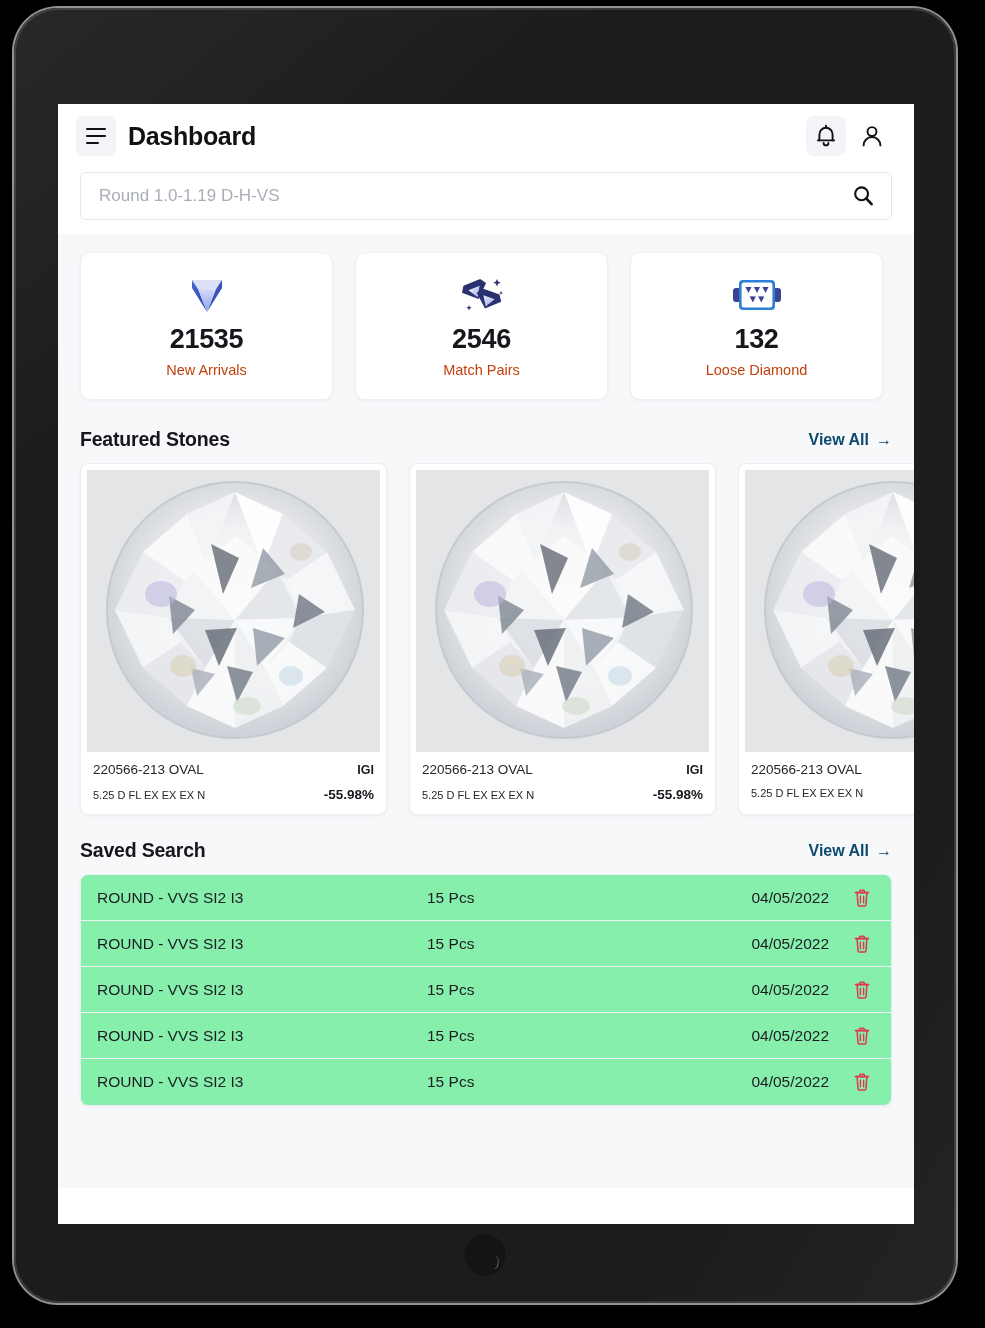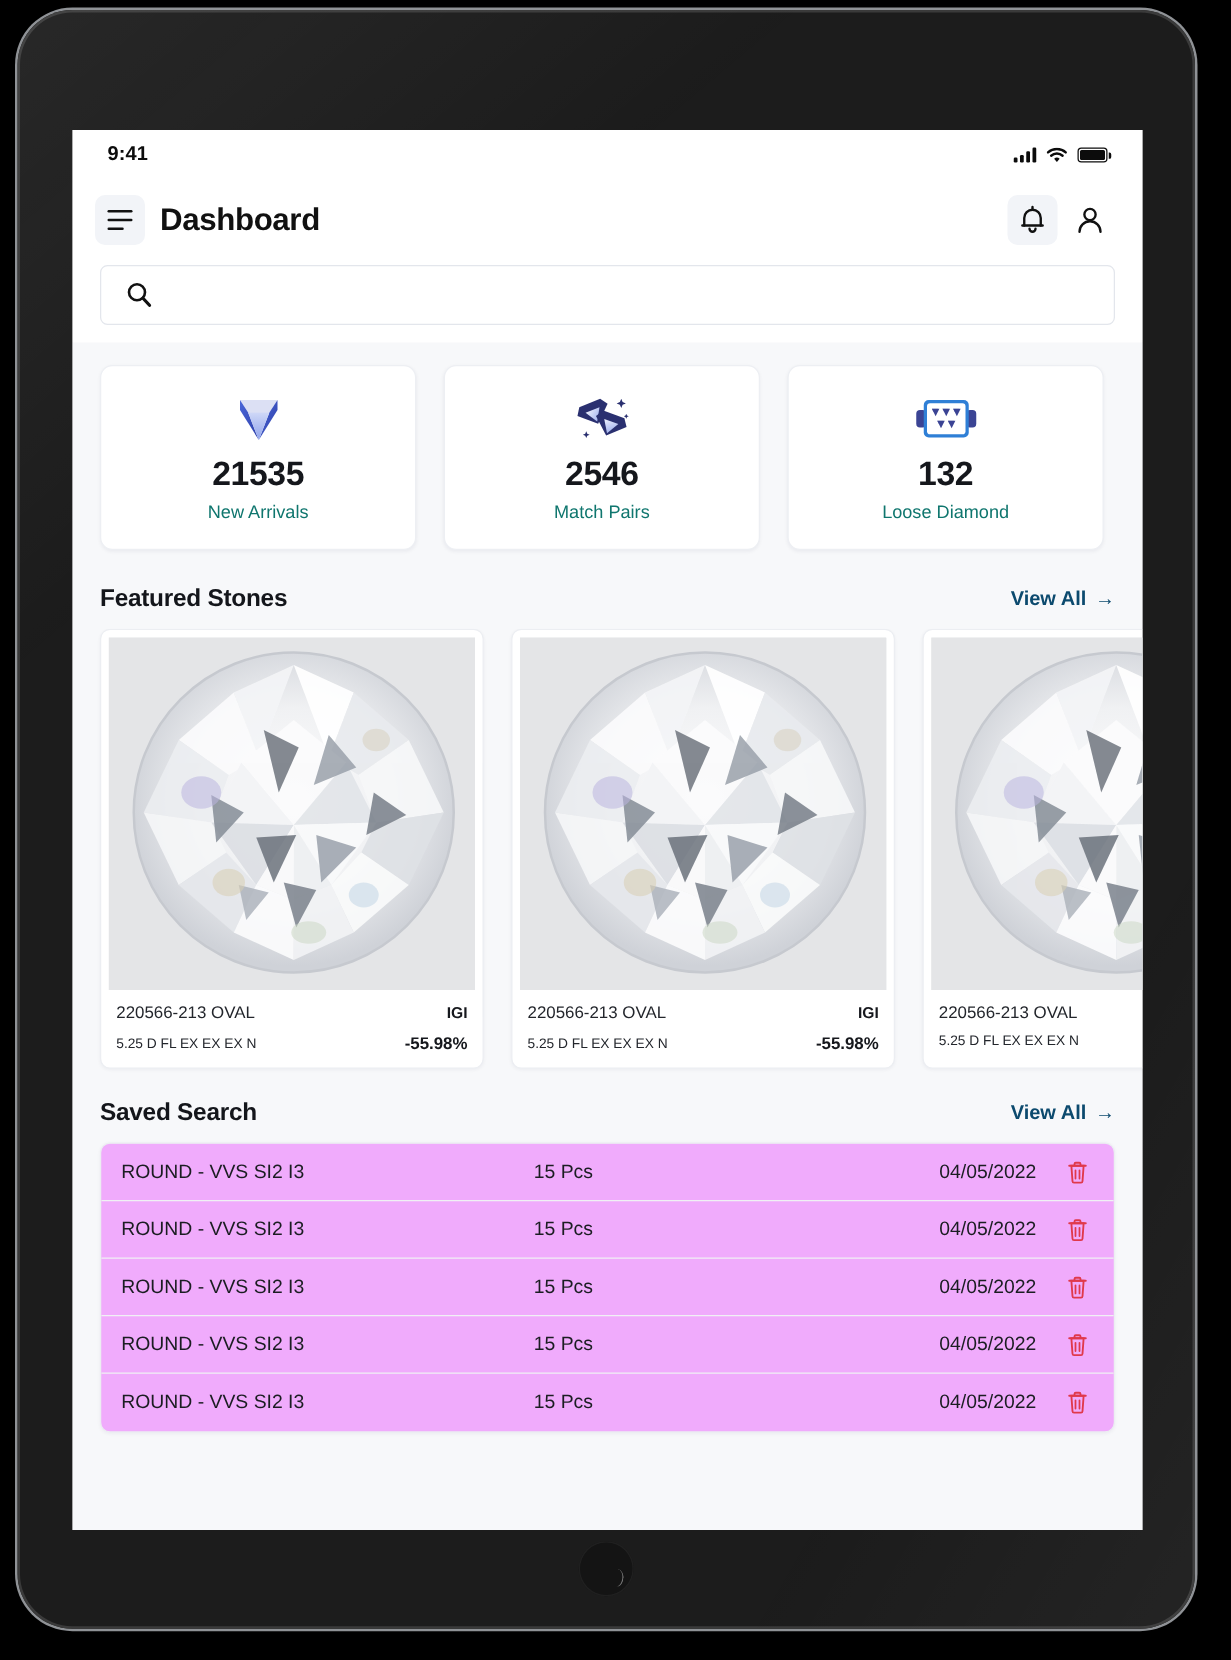--- a/index.html
+++ b/index.html
@@ -144,21 +144,21 @@
     height: 148px;
     background: #fff;
     border: 1px solid #edeff3;
     border-radius: 10px;
     box-shadow: 0 1px 3px rgba(20,28,60,0.05);
     display: flex; flex-direction: column; align-items: center; justify-content: center;
     gap: 2px;
   }
   .stat-icon { height: 42px; display:flex; align-items:center; justify-content:center; margin-bottom: 6px; }
   .stat-value { font-size: 27px; font-weight: 700; color: #15171c; letter-spacing: -.3px; }
-  .stat-label { font-size: 14.5px; color: #0f766e; margin-top: 5px; }
+  .stat-label { font-size: 14.5px; color: #c2410c; margin-top: 5px; }
 
   
   .section-head {
     display: flex; align-items: center; justify-content: space-between;
     padding: 14px 22px 12px 22px;
   }
   .section-title { font-size: 19.5px; font-weight: 700; color: #14161b; letter-spacing: -.2px; }
   .view-all {
     font-size: 16px; font-weight: 600; color: #0c4a6e;
     display: inline-flex; align-items: center; gap: 7px; text-decoration: none;
@@ -187,21 +187,21 @@
   .stone-line { display: flex; align-items: center; justify-content: space-between; }
   .stone-line + .stone-line { margin-top: 10px; }
   .stone-id { font-size: 13.5px; color: #23262c; }
   .stone-lab { font-size: 12.5px; font-weight: 700; color: #16181d; }
   .stone-spec { font-size: 11px; color: #23262c; }
   .stone-disc { font-size: 13.5px; font-weight: 700; color: #16181d; }
 
   
   .saved-list {
     margin: 0 22px;
-    background: #f0abfc;
+    background: #86efac;
     border: 1px solid #eceef2;
     border-radius: 8px;
     box-shadow: 0 1px 3px rgba(20,28,60,0.05);
     overflow: hidden;
   }
   .saved-row {
     display: flex; align-items: center;
     height: 46px;
     padding: 0 18px 0 16px;
     border-bottom: 1px solid #f0f1f4;
@@ -216,41 +216,20 @@
 </style>
 </head>
 <body>
 
 <div class="stage">
   <div class="tablet">
     <div class="tablet-gloss"></div>
 
     <div class="screen">
 
-      <div class="statusbar">
-        <div class="status-time">9:41</div>
-        <div class="status-right">
-          <div class="sig-bars">
-            <i></i>
-              <i></i>
-              <i></i>
-              <i></i>
-          </div>
-          <span>
-            <svg width="17" height="13" viewBox="0 0 17 13">
-              <path d="M8.5 11.6 L6.3 9.0 a3.4 3.4 0 0 1 4.4 0 Z" fill="#0c0c0c"></path>
-              <path d="M3.9 6.6 a6.9 6.9 0 0 1 9.2 0" stroke="#0c0c0c" stroke-width="1.9" fill="none" stroke-linecap="round"></path>
-              <path d="M1.4 3.9 a10.6 10.6 0 0 1 14.2 0" stroke="#0c0c0c" stroke-width="1.9" fill="none" stroke-linecap="round"></path>
-            </svg>
-          </span>
-          <div class="battery">
-              <b></b>
-            </div>
-        </div>
-      </div>
 
       <div class="appbar">
         <div class="icon-btn">
           <div class="hamburger">
               <span></span>
               <span></span>
               <span></span>
             </div>
         </div>
         <div class="appbar-title">Dashboard</div>
@@ -268,20 +247,21 @@
             <svg width="24" height="24" viewBox="0 0 24 24">
               <circle cx="12" cy="7.6" r="4.5" stroke="#111" stroke-width="1.9" fill="none"></circle>
               <path d="M3.6 21.4 a8.4 8.4 0 0 1 16.8 0" stroke="#111" stroke-width="1.9" fill="none" stroke-linecap="round"></path>
             </svg>
           </div>
         </div>
       </div>
 
       <div class="search-wrap">
         <div class="search-box">
+          <input class="search-input" type="text" placeholder="Round 1.0-1.19 D-H-VS" style="">
           <span>
             <svg width="24" height="24" viewBox="0 0 24 24">
               <circle cx="10.6" cy="9.8" r="6.4" stroke="#111" stroke-width="2.1" fill="none"></circle>
               <path d="M15.4 14.6 L20.6 20.2" stroke="#111" stroke-width="2.6" stroke-linecap="round"></path>
             </svg>
           </span>
         </div>
       </div>
 
       <div class="page">

